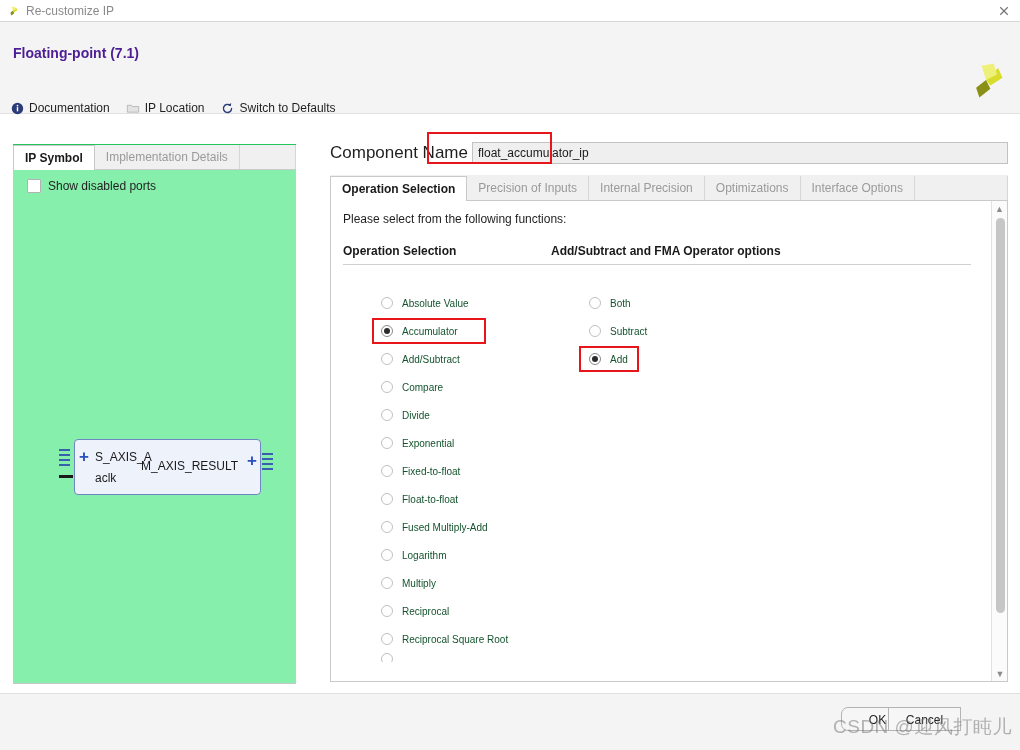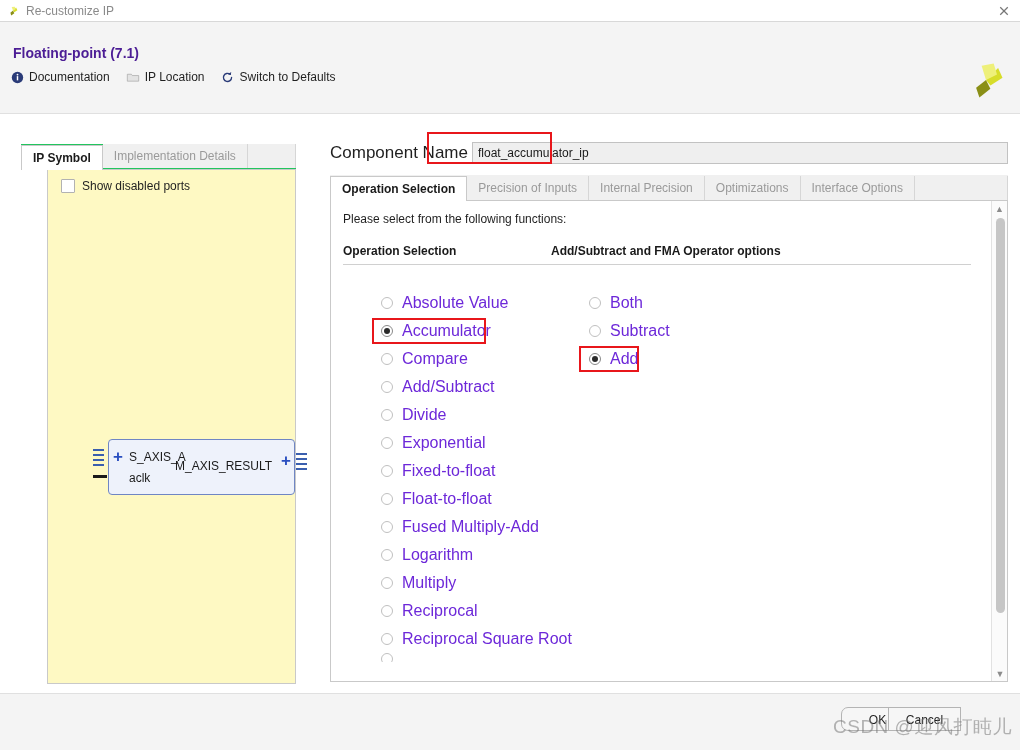--- a/index.html
+++ b/index.html
@@ -68,21 +68,21 @@
   .header-logo {
     position: absolute;
     right: 12px;
     top: 36px;
     width: 44px;
     height: 44px;
   }
   .toolbar {
     position: absolute;
     left: 10px;
-    top: 48px;
+    top: 79px;
     display: flex;
     align-items: center;
     gap: 16px;
   }
   .tool-item {
     display: flex;
     align-items: center;
     gap: 5px;
     cursor: pointer;
     font-size: 12px;
@@ -111,24 +111,24 @@
   .left-panel {
     position: absolute;
     left: 13px;
     top: 29px;
     width: 283px;
     height: 540px;
     box-sizing: border-box;
   }
   .tabstrip {
     display: flex;
+    align-items: flex-end;
     height: 25px;
     border-bottom: 1px solid #c9c9c9;
     background: #22c55e;
-    margin-left: 8px;
   }
   .tab {
     height: 24px;
     line-height: 24px;
     padding: 0 11px;
     font-size: 12px;
     color: #9a9a9a;
     background: #f0f0f0;
     border-right: 1px solid #d6d6d6;
     cursor: pointer;
@@ -150,24 +150,23 @@
   .tab-filler {
     flex: 1 1 auto;
     height: 24px;
     background: #f0f0f0;
     border-right: 1px solid #d6d6d6;
   }
   .left-body {
     border: 1px solid #c9c9c9;
     border-top: none;
     height: 514px;
-    background: #fef9c3;
+    background: #86efac;
     position: relative;
     box-sizing: border-box;
-    margin-left: 34px;
   }
   .checkrow {
     display: flex;
     align-items: center;
     gap: 7px;
     padding: 9px 0 0 13px;
     cursor: pointer;
   }
   .checkbox {
     width: 12px;
@@ -353,22 +352,22 @@
   }
   .radio.checked::after {
     content: "";
     position: absolute;
     left: 2px; top: 2px;
     width: 6px; height: 6px;
     border-radius: 50%;
     background: #2b2b2b;
   }
   .radio-label {
-    font-size: 16px;
-    color: #6d28d9;
+    font-size: 10px;
+    color: #14532d;
     white-space: nowrap;
   }
   .hl-radio {
     position: absolute;
     left: 29px;
     top: 1px;
     width: 114px;
     height: 26px;
     border: 2px solid #e8161b;
     pointer-events: none;
@@ -592,26 +591,26 @@
               </div>
 
               <div class="radio-row">
                 <span class="radio checked"></span>
                 <span class="radio-label">Accumulator</span>
                 <span class="hl-radio"></span>
               </div>
 
               <div class="radio-row">
                 <span class="radio"></span>
+                <span class="radio-label">Add/Subtract</span>
+              </div>
+
+              <div class="radio-row">
+                <span class="radio"></span>
                 <span class="radio-label">Compare</span>
-              </div>
-
-              <div class="radio-row">
-                <span class="radio"></span>
-                <span class="radio-label">Add/Subtract</span>
               </div>
 
               <div class="radio-row">
                 <span class="radio"></span>
                 <span class="radio-label">Divide</span>
               </div>
 
               <div class="radio-row">
                 <span class="radio"></span>
                 <span class="radio-label">Exponential</span>

